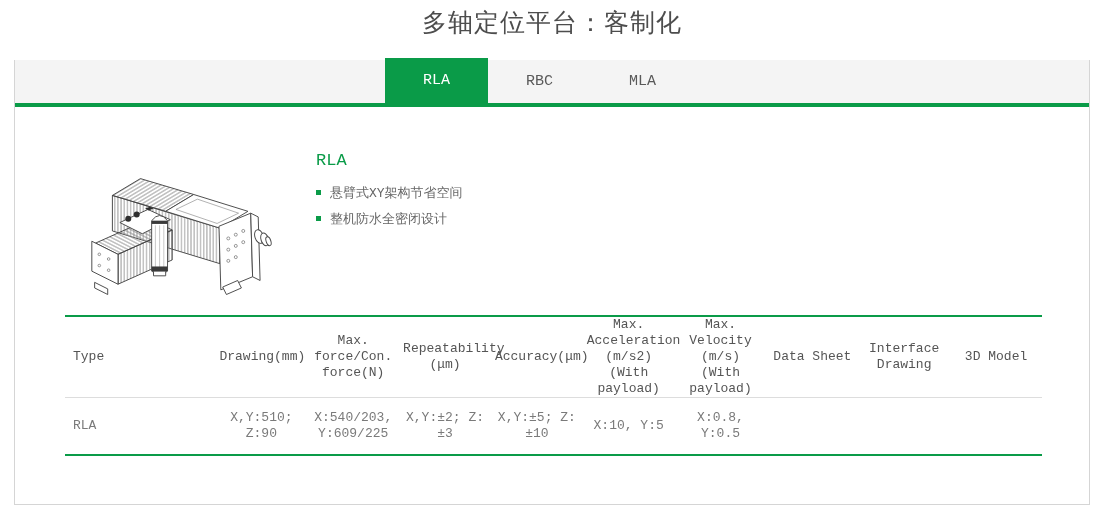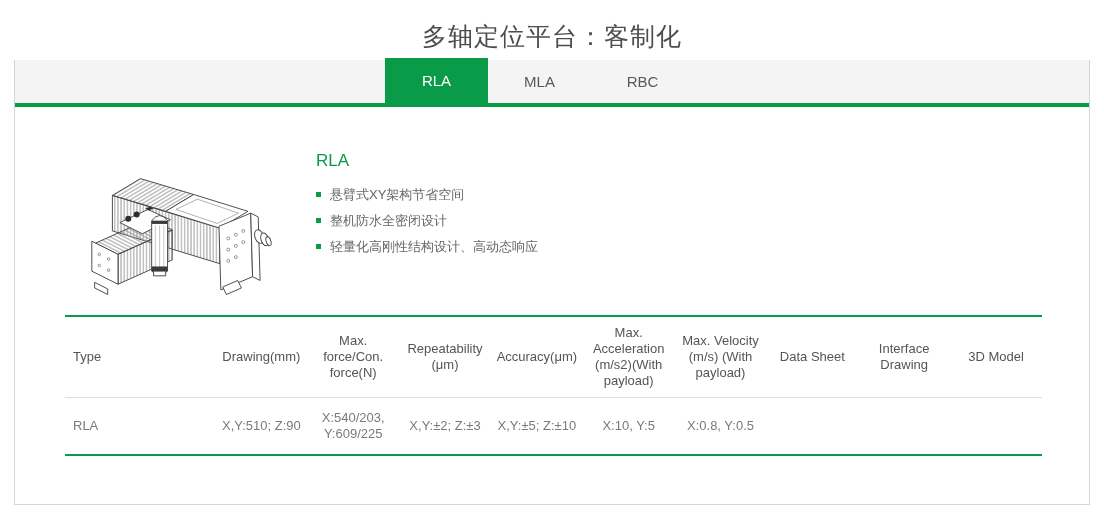--- a/index.html
+++ b/index.html
@@ -2,27 +2,27 @@
 <html><head>
 <meta charset="utf-8">
 <style>
   html,body{margin:0;padding:0;}
   body{
     width:1104px;height:518px;position:relative;background:#fff;overflow:hidden;
     font-family:"Liberation Sans","DejaVu Sans",sans-serif;
     -webkit-font-smoothing:antialiased;
   }
   .page-title{
-    margin:0;padding-top:20px;text-align:center;
+    margin:0;padding-top:6px;text-align:center;
     font-size:25px;font-weight:400;letter-spacing:1px;color:#4d4d4d;
   }
   .panel{
     position:absolute;left:14px;top:60px;width:1076px;height:445px;
     box-sizing:border-box;background:#fff;
-    border:1px solid #d5d5d5;border-top:none;
+    border:1px solid #d5d5d5;border-top:none;font-family:Liberation Mono, monospace;
   }
   .tabbar{
     position:relative;height:43px;background:#f4f4f4;
     border-bottom:4px solid #0a9b48;
     display:flex;align-items:flex-start;padding-left:370px;box-sizing:content-box;
   }
   .tab{
     width:103px;height:43px;line-height:43px;text-align:center;
     font-size:15px;color:#595959;cursor:pointer;user-select:none;
   }
@@ -65,22 +65,22 @@
 </style>
 </head>
 <body>
 
 <h1 class="page-title">多轴定位平台：客制化</h1>
 
 <div class="panel">
 
   <div class="tabbar">
     <div class="tab active">RLA</div>
+    <div class="tab">RBC</div>
     <div class="tab">MLA</div>
-    <div class="tab">RBC</div>
   </div>
 
   <div class="content">
 
     <div class="product-row">
 
       <div class="product-image">
         <svg viewBox="0 0 230 165" width="215" height="160">
           <defs>
             <pattern id="pv" width="3.4" height="8" patternUnits="userSpaceOnUse">
@@ -148,23 +148,20 @@
       </div>
 
       <div class="product-info">
         <h2 class="product-name">RLA</h2>
         <ul class="feature-list">
           <li>
             <span class="bullet"></span><span>悬臂式XY架构节省空间</span>
           </li>
           <li>
             <span class="bullet"></span><span>整机防水全密闭设计</span>
-          </li>
-          <li>
-            <span class="bullet"></span><span>轻量化高刚性结构设计、高动态响应</span>
           </li>
         </ul>
       </div>
     </div>
 
     <table class="spec">
       <colgroup>
         <col style="width:15.4%">
           <col style="width:9.4%">
           <col style="width:9.4%">

